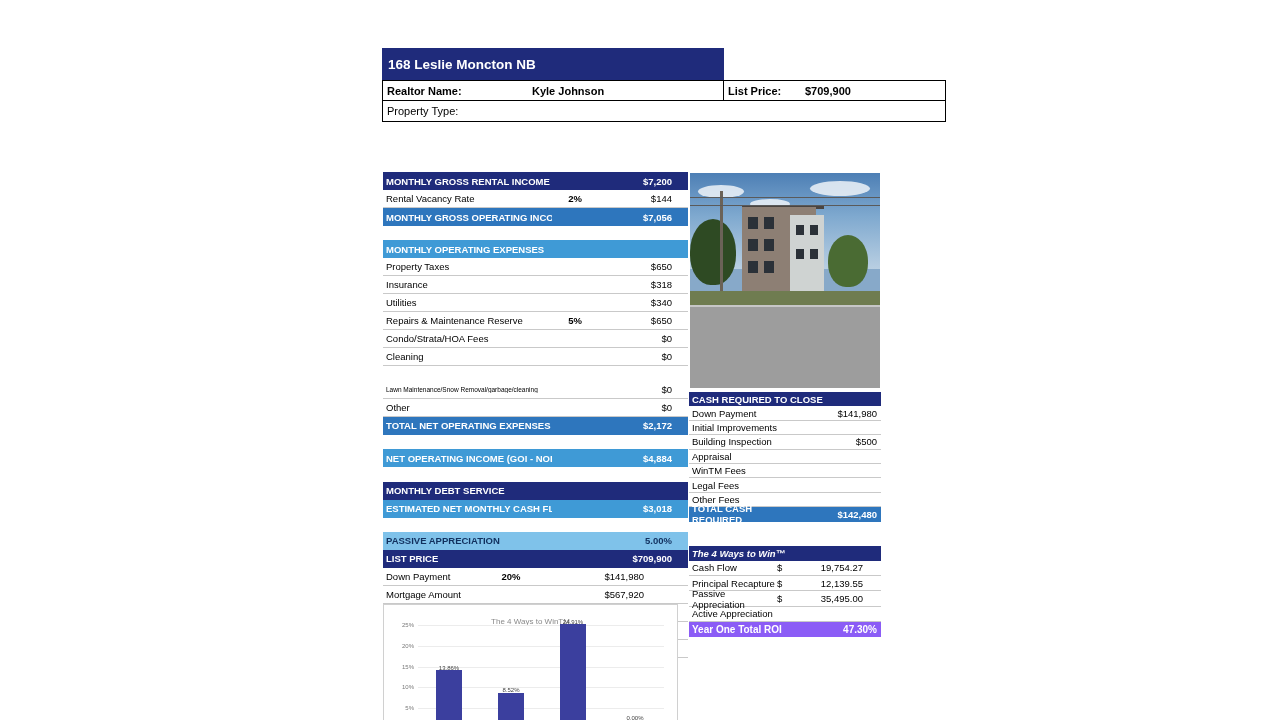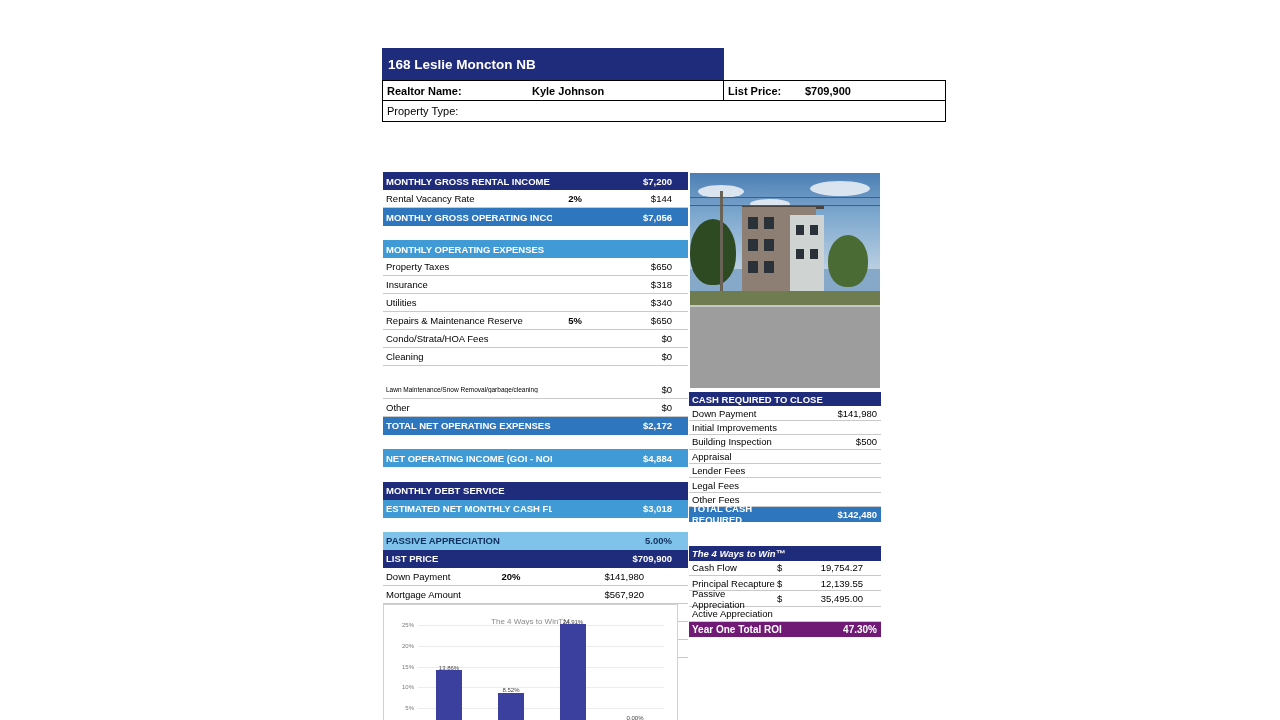--- a/index.html
+++ b/index.html
@@ -59,21 +59,21 @@
   .rtot{display:flex;height:14.4px;align-items:center;font-size:9.5px;font-weight:bold;
         background:#2e76bd;color:#fff;box-sizing:border-box;}
   .rtot .rl{flex:1;padding-left:3px;}
   .rtot .rv{width:86px;text-align:right;padding-right:4px;}
   .ways-head{display:flex;height:15px;align-items:center;font-size:9.5px;font-weight:bold;font-style:italic;
              background:#1f2b7b;color:#fff;padding-left:3px;box-sizing:border-box;}
   .wrow{display:flex;height:14.4px;align-items:center;font-size:9.5px;border-bottom:1px solid #c9c9c9;}
   .wrow .wl{flex:1;padding-left:3px;}
   .wrow .ws{width:14px;text-align:left;}
   .wrow .wv{width:72px;text-align:right;padding-right:18px;}
-  .roi{display:flex;height:15px;align-items:center;font-size:10px;font-weight:bold;background:#701a75;color:#fff;}
+  .roi{display:flex;height:15px;align-items:center;font-size:10px;font-weight:bold;background:#8b5cf6;color:#fff;}
   .roi .rl{flex:1;padding-left:3px;}
   .roi .rv{width:86px;text-align:right;padding-right:4px;}
 
   
   .chart-box{position:absolute;left:1px;top:556px;width:293px;height:150px;border:1px solid #d0d0d0;background:#fff;}
   .chart-title{text-align:center;font-size:8px;color:#8a8a8a;padding-top:12px;}
   .plot{position:absolute;left:34px;top:20px;width:246px;height:104px;}
   .ytick{position:absolute;left:-30px;font-size:6px;color:#7a7a7a;width:26px;text-align:right;}
   .gline{position:absolute;left:0;width:246px;height:1px;background:#ececec;}
   .axis{position:absolute;left:0;bottom:0;width:246px;height:1px;background:#c0c0c0;}
@@ -280,21 +280,21 @@
     </div>
     <div class="rrow">
       <div class="rl">Building Inspection</div>
       <div class="rv white">$500</div>
     </div>
     <div class="rrow">
       <div class="rl">Appraisal</div>
       <div class="rv"></div>
     </div>
     <div class="rrow">
-      <div class="rl">Lender Fees</div>
+      <div class="rl">WinTM Fees</div>
       <div class="rv"></div>
     </div>
     <div class="rrow">
       <div class="rl">Legal Fees</div>
       <div class="rv"></div>
     </div>
     <div class="rrow">
       <div class="rl">Other Fees</div>
       <div class="rv"></div>
     </div>

